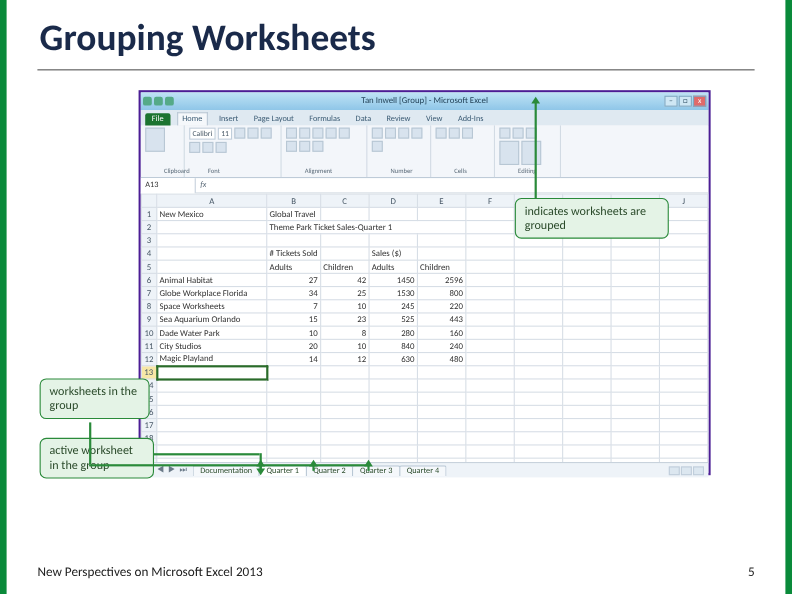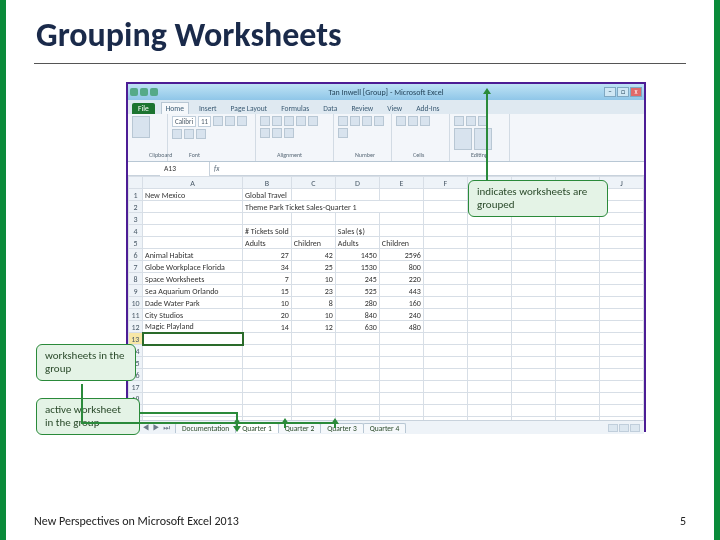--- a/index.html
+++ b/index.html
@@ -113,21 +113,21 @@
   .ribbon .label { text-align: left; font-size: 6px; color: #5a6a78; margin-left: 17px; }
 
   .formula-bar {
     height: 14px;
     background: #fff;
     border-bottom: 1px solid #c8d2dc;
     display: flex;
     align-items: center;
     font-size: 7.5px;
   }
-  .name-box { width: 50px; border-right: 1px solid #c8d2dc; padding-left: 4px; background: #fff; height: 14px; line-height: 14px; margin-left: 32px; }
+  .name-box { width: 50px; border-right: 1px solid #c8d2dc; padding-left: 4px; background: #fff; height: 14px; line-height: 14px; }
   .fx { padding: 0 4px; font-style: italic; color: #5a6a78; }
 
   .grid-wrap {
     background: #fff;
     height: 244px;
     overflow: hidden;
     position: relative;
   }
   table.grid {
     border-collapse: collapse;

